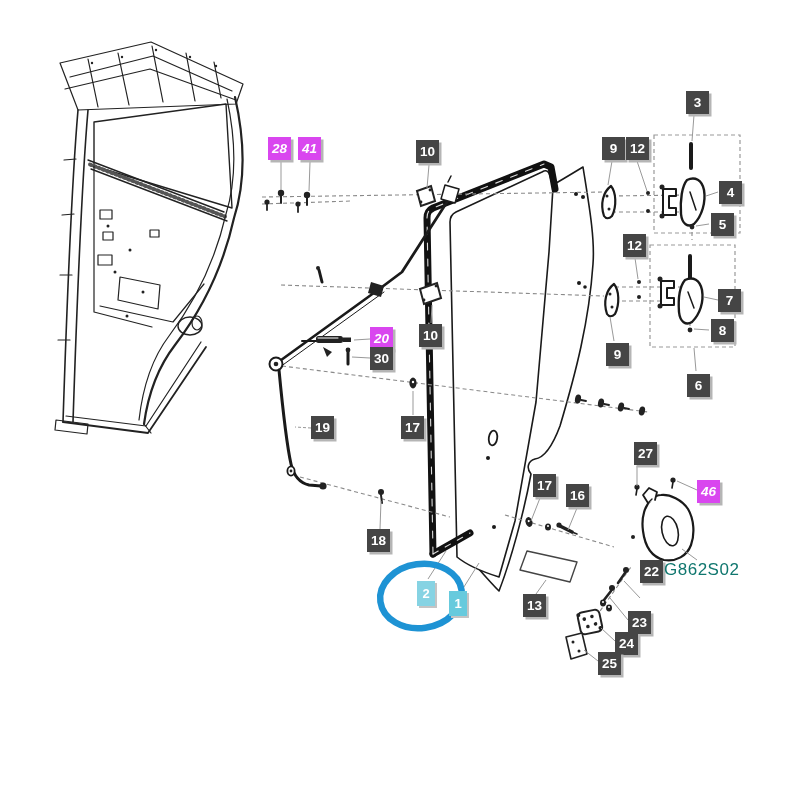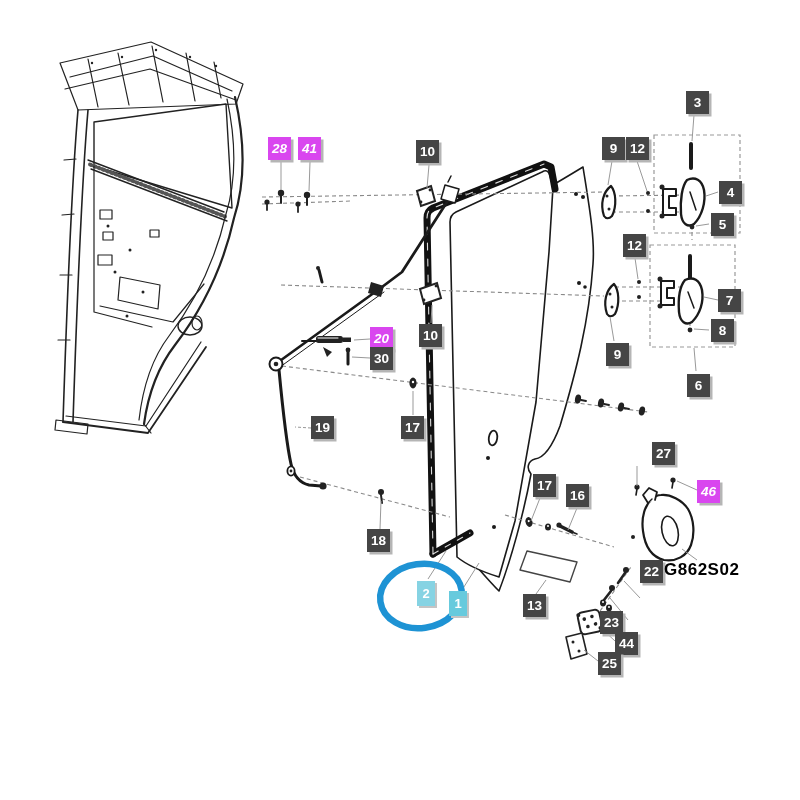--- a/index.html
+++ b/index.html
@@ -5,21 +5,21 @@
   html,body{margin:0;padding:0;background:#fff;}
   .stage{position:relative;width:800px;height:800px;background:#ffffff;overflow:hidden;
          font-family:"Liberation Sans",sans-serif;}
   .stage svg{position:absolute;left:0;top:0;}
   .plbl{position:absolute;width:23px;height:23px;display:flex;align-items:center;justify-content:center;
         font-weight:bold;font-size:13.5px;color:#fff;box-shadow:2.5px 2.5px 0 #b5b5b5;user-select:none;}
   .plbl.dark{background:#454545;}
   .plbl.cyan{background:#d946ef;font-style:italic;}
   .plbl.cyan-light{background:#86d3e3;width:18px;height:25px;font-size:13px;box-shadow:2px 2px 0 #c4c4c4;}
   .plbl.cyan-mid{background:#67cadd;width:18px;height:25px;font-size:13px;box-shadow:2px 2px 0 #c4c4c4;}
-  .figcode{position:absolute;left:664px;top:560px;font-weight:bold;font-size:17px;color:#000000;letter-spacing:.5px;}
+  .figcode{position:absolute;left:664px;top:560px;font-weight:normal;font-size:17px;color:#0f766e;letter-spacing:.5px;}
 </style>
 </head>
 <body>
 
 <div class="stage">
 
 <svg width="800" height="800" viewBox="0 0 800 800">
 
   <g fill="none" stroke="#222" stroke-width="1.2" stroke-linejoin="round" stroke-linecap="round">
     <path d="M60,63 L151,42 L243,84 L236,104 L78,110 Z"></path>
@@ -297,21 +297,21 @@
   <div class="plbl cyan" style="left:370px;top:327px">20</div>
   <div class="plbl dark" style="left:370px;top:347px">30</div>
   <div class="plbl dark" style="left:311px;top:416px">19</div>
   <div class="plbl dark" style="left:401px;top:416px">17</div>
   <div class="plbl dark" style="left:367px;top:529px">18</div>
   <div class="plbl cyan-light" style="left:417px;top:581px">2</div>
   <div class="plbl cyan-mid" style="left:449px;top:591px">1</div>
   <div class="plbl dark" style="left:533px;top:474px">17</div>
   <div class="plbl dark" style="left:566px;top:484px">16</div>
   <div class="plbl dark" style="left:523px;top:594px">13</div>
-  <div class="plbl dark" style="left:652px;top:442px">27</div>
+  <div class="plbl dark" style="left:634px;top:442px">27</div>
   <div class="plbl cyan" style="left:697px;top:480px">46</div>
   <div class="plbl dark" style="left:640px;top:560px">22</div>
-  <div class="plbl dark" style="left:600px;top:611px">23</div>
-  <div class="plbl dark" style="left:615px;top:632px">44</div>
+  <div class="plbl dark" style="left:628px;top:611px">23</div>
+  <div class="plbl dark" style="left:615px;top:632px">24</div>
   <div class="plbl dark" style="left:598px;top:652px">25</div>
 
   <div class="figcode">G862S02</div>
 </div>
 
 </body></html>

